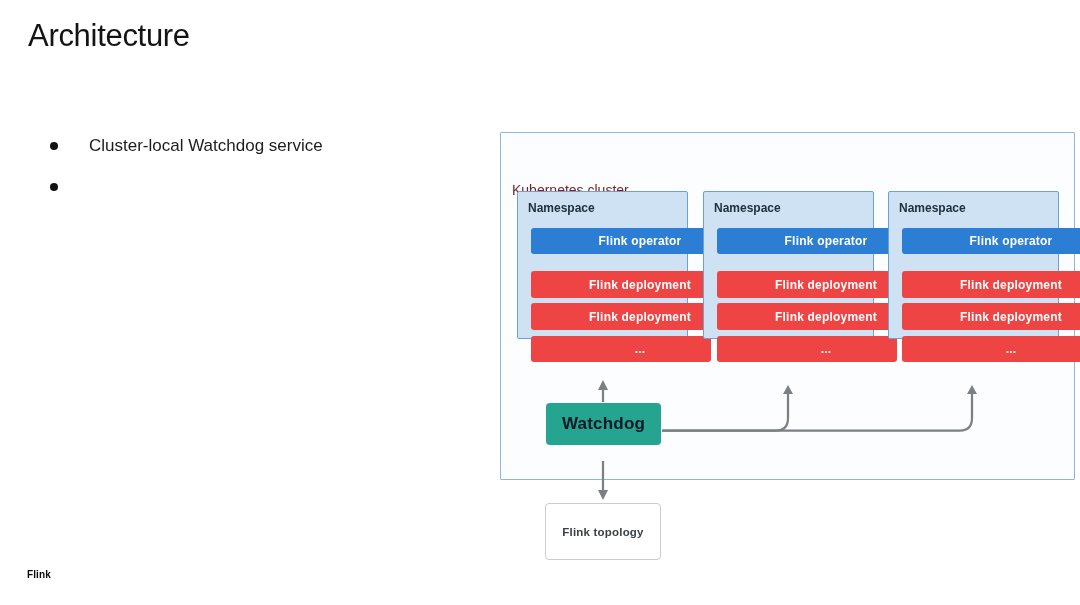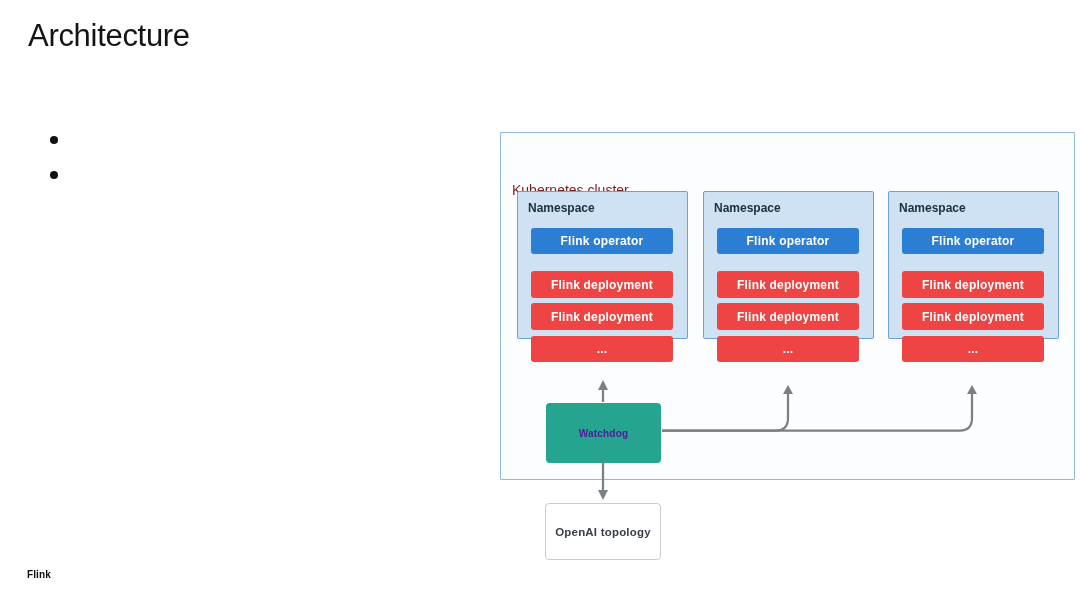--- a/index.html
+++ b/index.html
@@ -25,53 +25,54 @@
 
   .namespace{
     position:absolute;top:58px;width:171px;height:148px;box-sizing:border-box;
     background:#cee2f4;border:1.5px solid #6ba1d4;border-radius:2px;
   }
   .ns1{left:16px;} .ns2{left:202px;} .ns3{left:387px;}
   .ns-label{position:absolute;left:10px;top:9px;font-size:12px;font-weight:700;color:#23313f;}
   .node{
     position:absolute;left:13px;width:142px;height:26px;border-radius:3px;
     display:flex;align-items:center;justify-content:center;
-    font-size:12px;font-weight:600;color:#ffffff;letter-spacing:0.2px;
+    font-size:12px;font-weight:600;color:#ffffff;letter-spacing:0.2px;padding-left:38px;
   }
   .op{top:36px;background:#2b7ed4;}
   .dep{background:#ef4444;}
   .d1{top:79px;height:27px;}
   .d2{top:111px;height:27px;}
   .dmore{top:144px;}
 
   .watchdog{
-    position:absolute;left:546px;top:403px;width:115px;height:60px;
+    position:absolute;left:546px;top:403px;width:115px;height:42px;
     background:#25a48f;border-radius:4px;
     display:flex;align-items:center;justify-content:center;
-    font-size:10px;font-weight:600;color:#4c1d95;letter-spacing:0.2px;
+    font-size:17px;font-weight:600;color:#0f172a;letter-spacing:0.2px;
   }
   .kafka{
     position:absolute;left:545px;top:503px;width:116px;height:57px;box-sizing:border-box;
     background:#ffffff;border:1px solid #c9cdd2;border-radius:4px;
     display:flex;align-items:center;justify-content:center;
     font-size:11.5px;font-weight:600;color:#3a4148;letter-spacing:0.2px;
   }
   .arrows{position:absolute;left:0;top:0;pointer-events:none;}
   .footer-logo{position:absolute;left:27px;top:569px;font-size:10px;font-weight:700;color:#0d0d0d;letter-spacing:0.1px;}
 </style>
 </head>
 <body>
 
 <div class="slide">
 
   <h1 class="title">Architecture</h1>
 
   <ul class="bullets">
     <li>
       <span class="dot"></span>
+      <span class="txt">Cluster-local Watchdog service</span>
     </li>
     <li>
       <span class="dot"></span>
     </li>
   </ul>
 
   <div class="cluster">
     <div class="cluster-label">Kubernetes cluster</div>
 
     <div class="namespace ns1">
@@ -94,21 +95,21 @@
       <div class="ns-label">Namespace</div>
       <div class="node op">Flink operator</div>
       <div class="node dep d1">Flink deployment</div>
       <div class="node dep d2">Flink deployment</div>
       <div class="node dep dmore">...</div>
     </div>
   </div>
 
   <div class="watchdog">Watchdog</div>
 
-  <div class="kafka">OpenAI topology</div>
+  <div class="kafka">Flink topology</div>
 
   <svg class="arrows" width="1080" height="605" viewBox="0 0 1080 605" xmlns="http://www.w3.org/2000/svg">
 
     <g>
       <path d="M603,402 V389" stroke="#7b8085" stroke-width="2.25" fill="none"></path>
       <polygon points="603,380 598,390 608,390" fill="#7b8085"></polygon>
     </g>
 
     <g>
       <path d="M603,461 V491" stroke="#7b8085" stroke-width="2.25" fill="none"></path>

